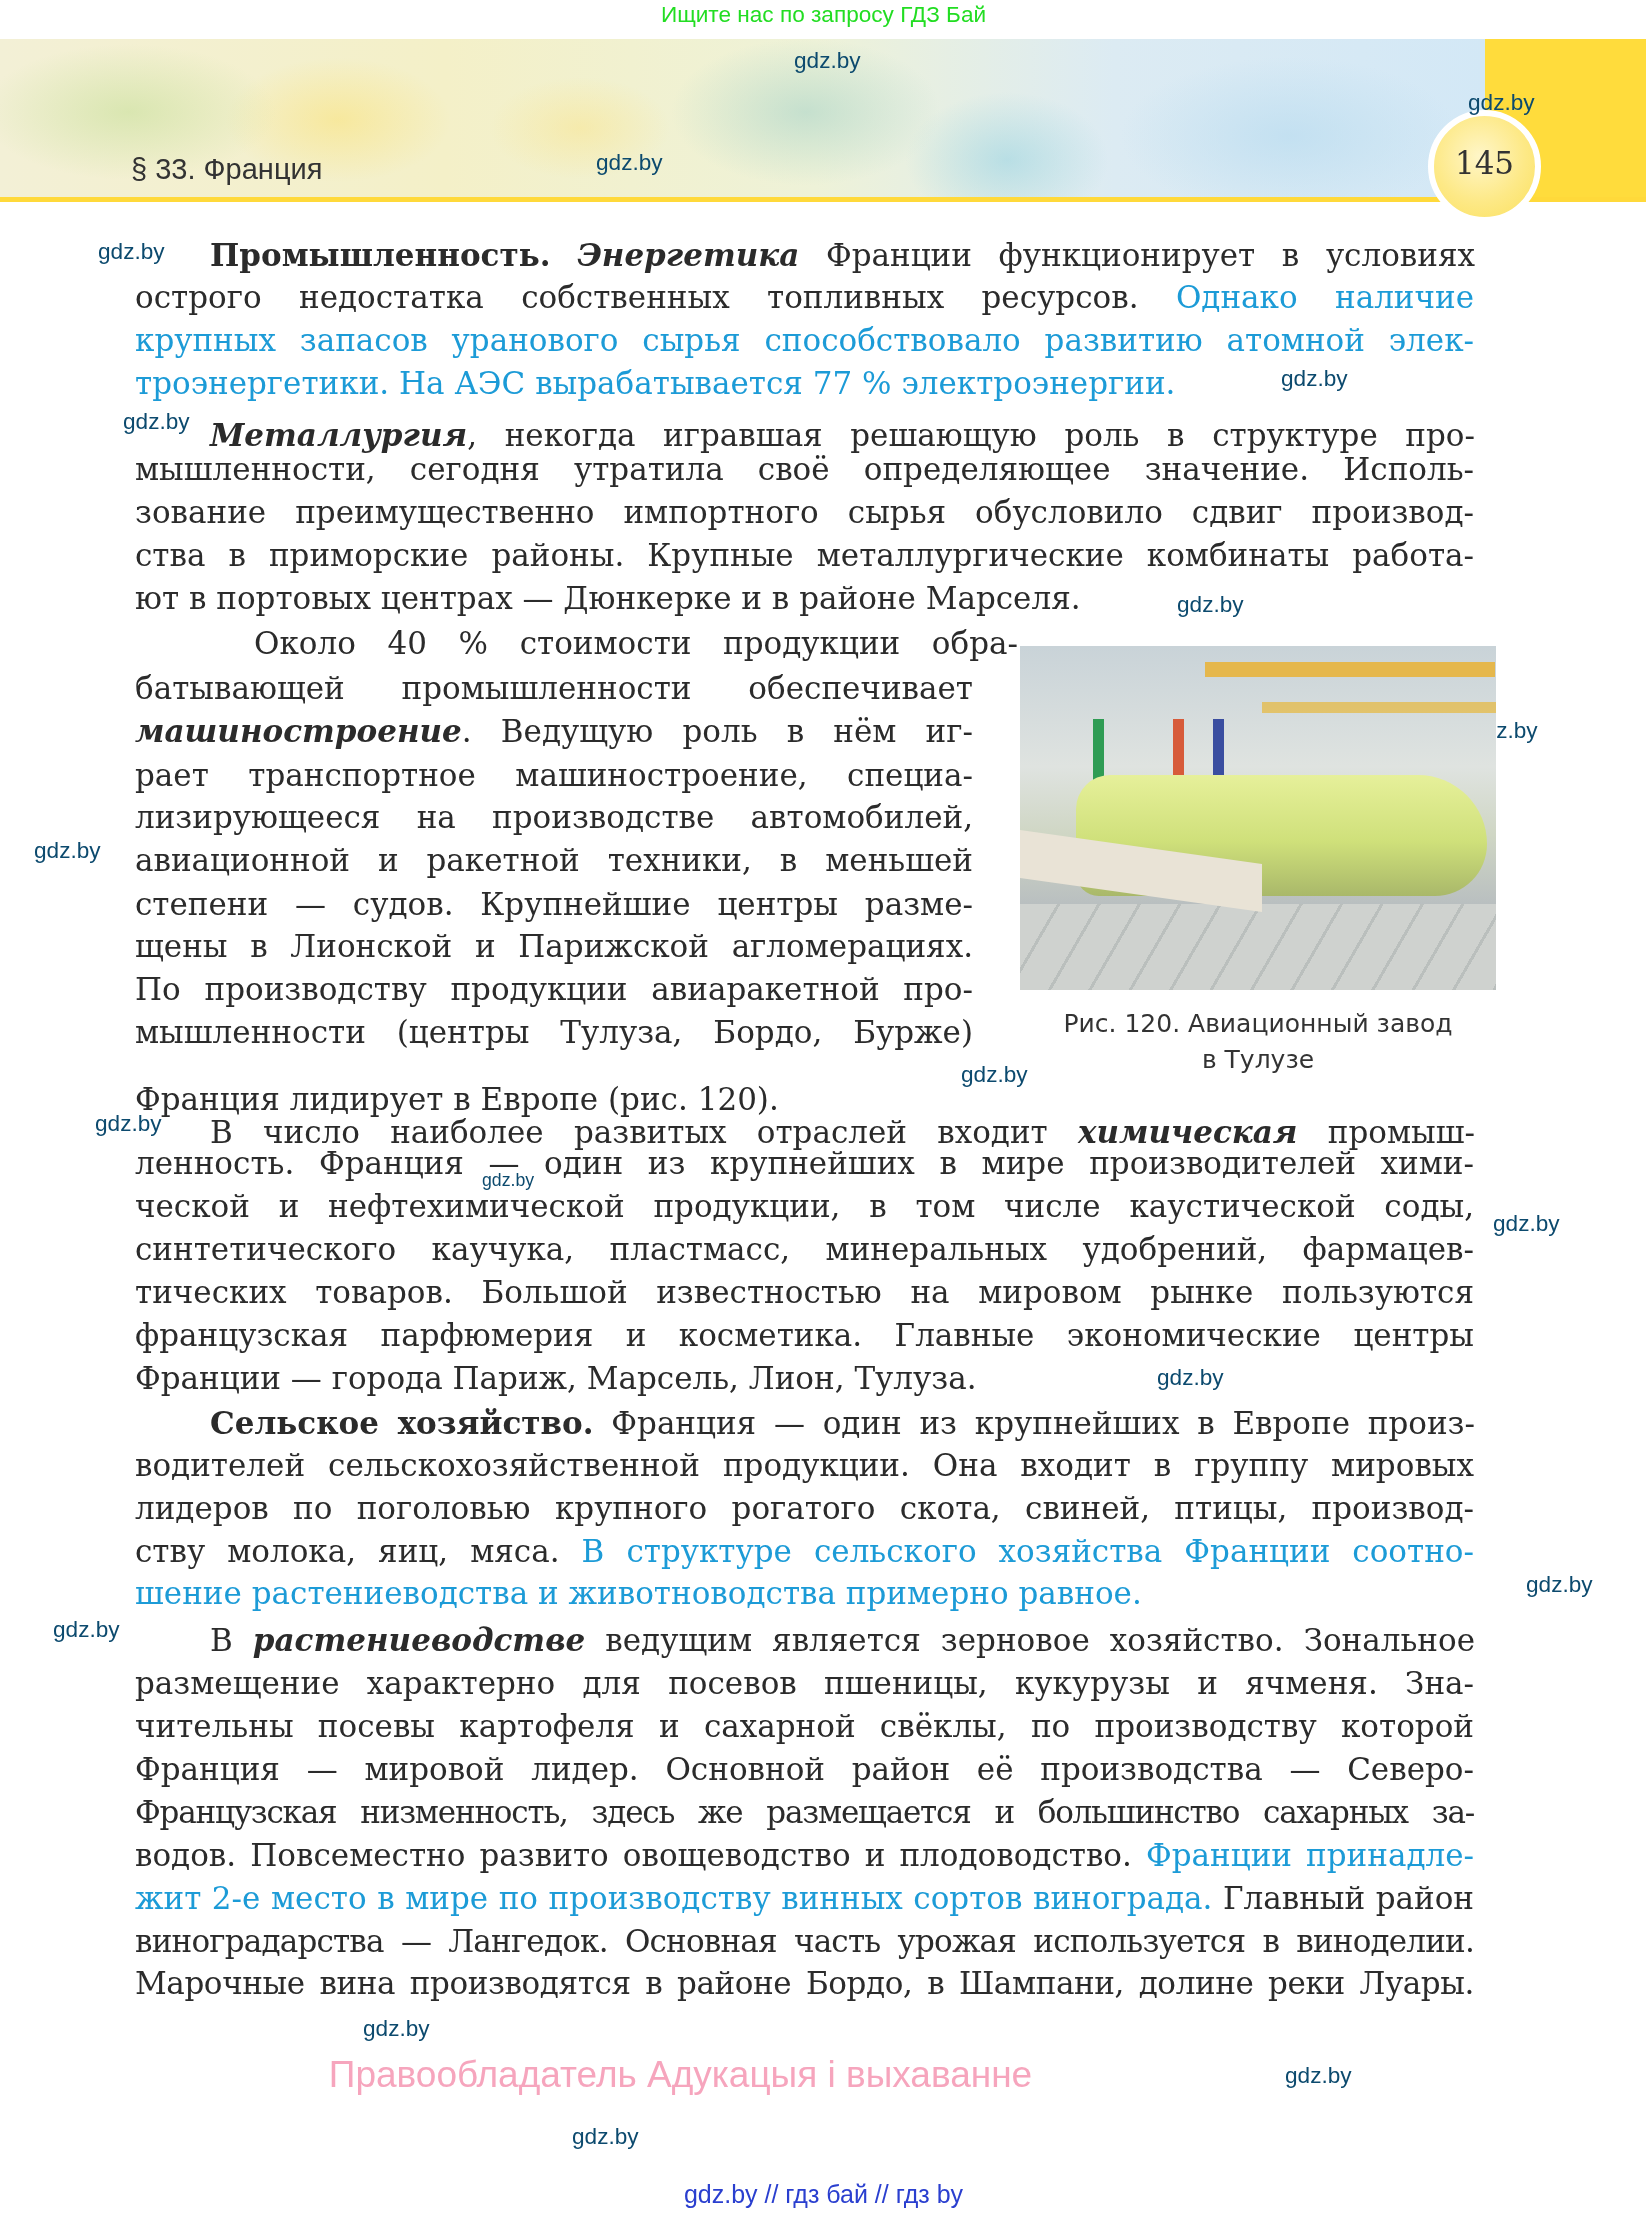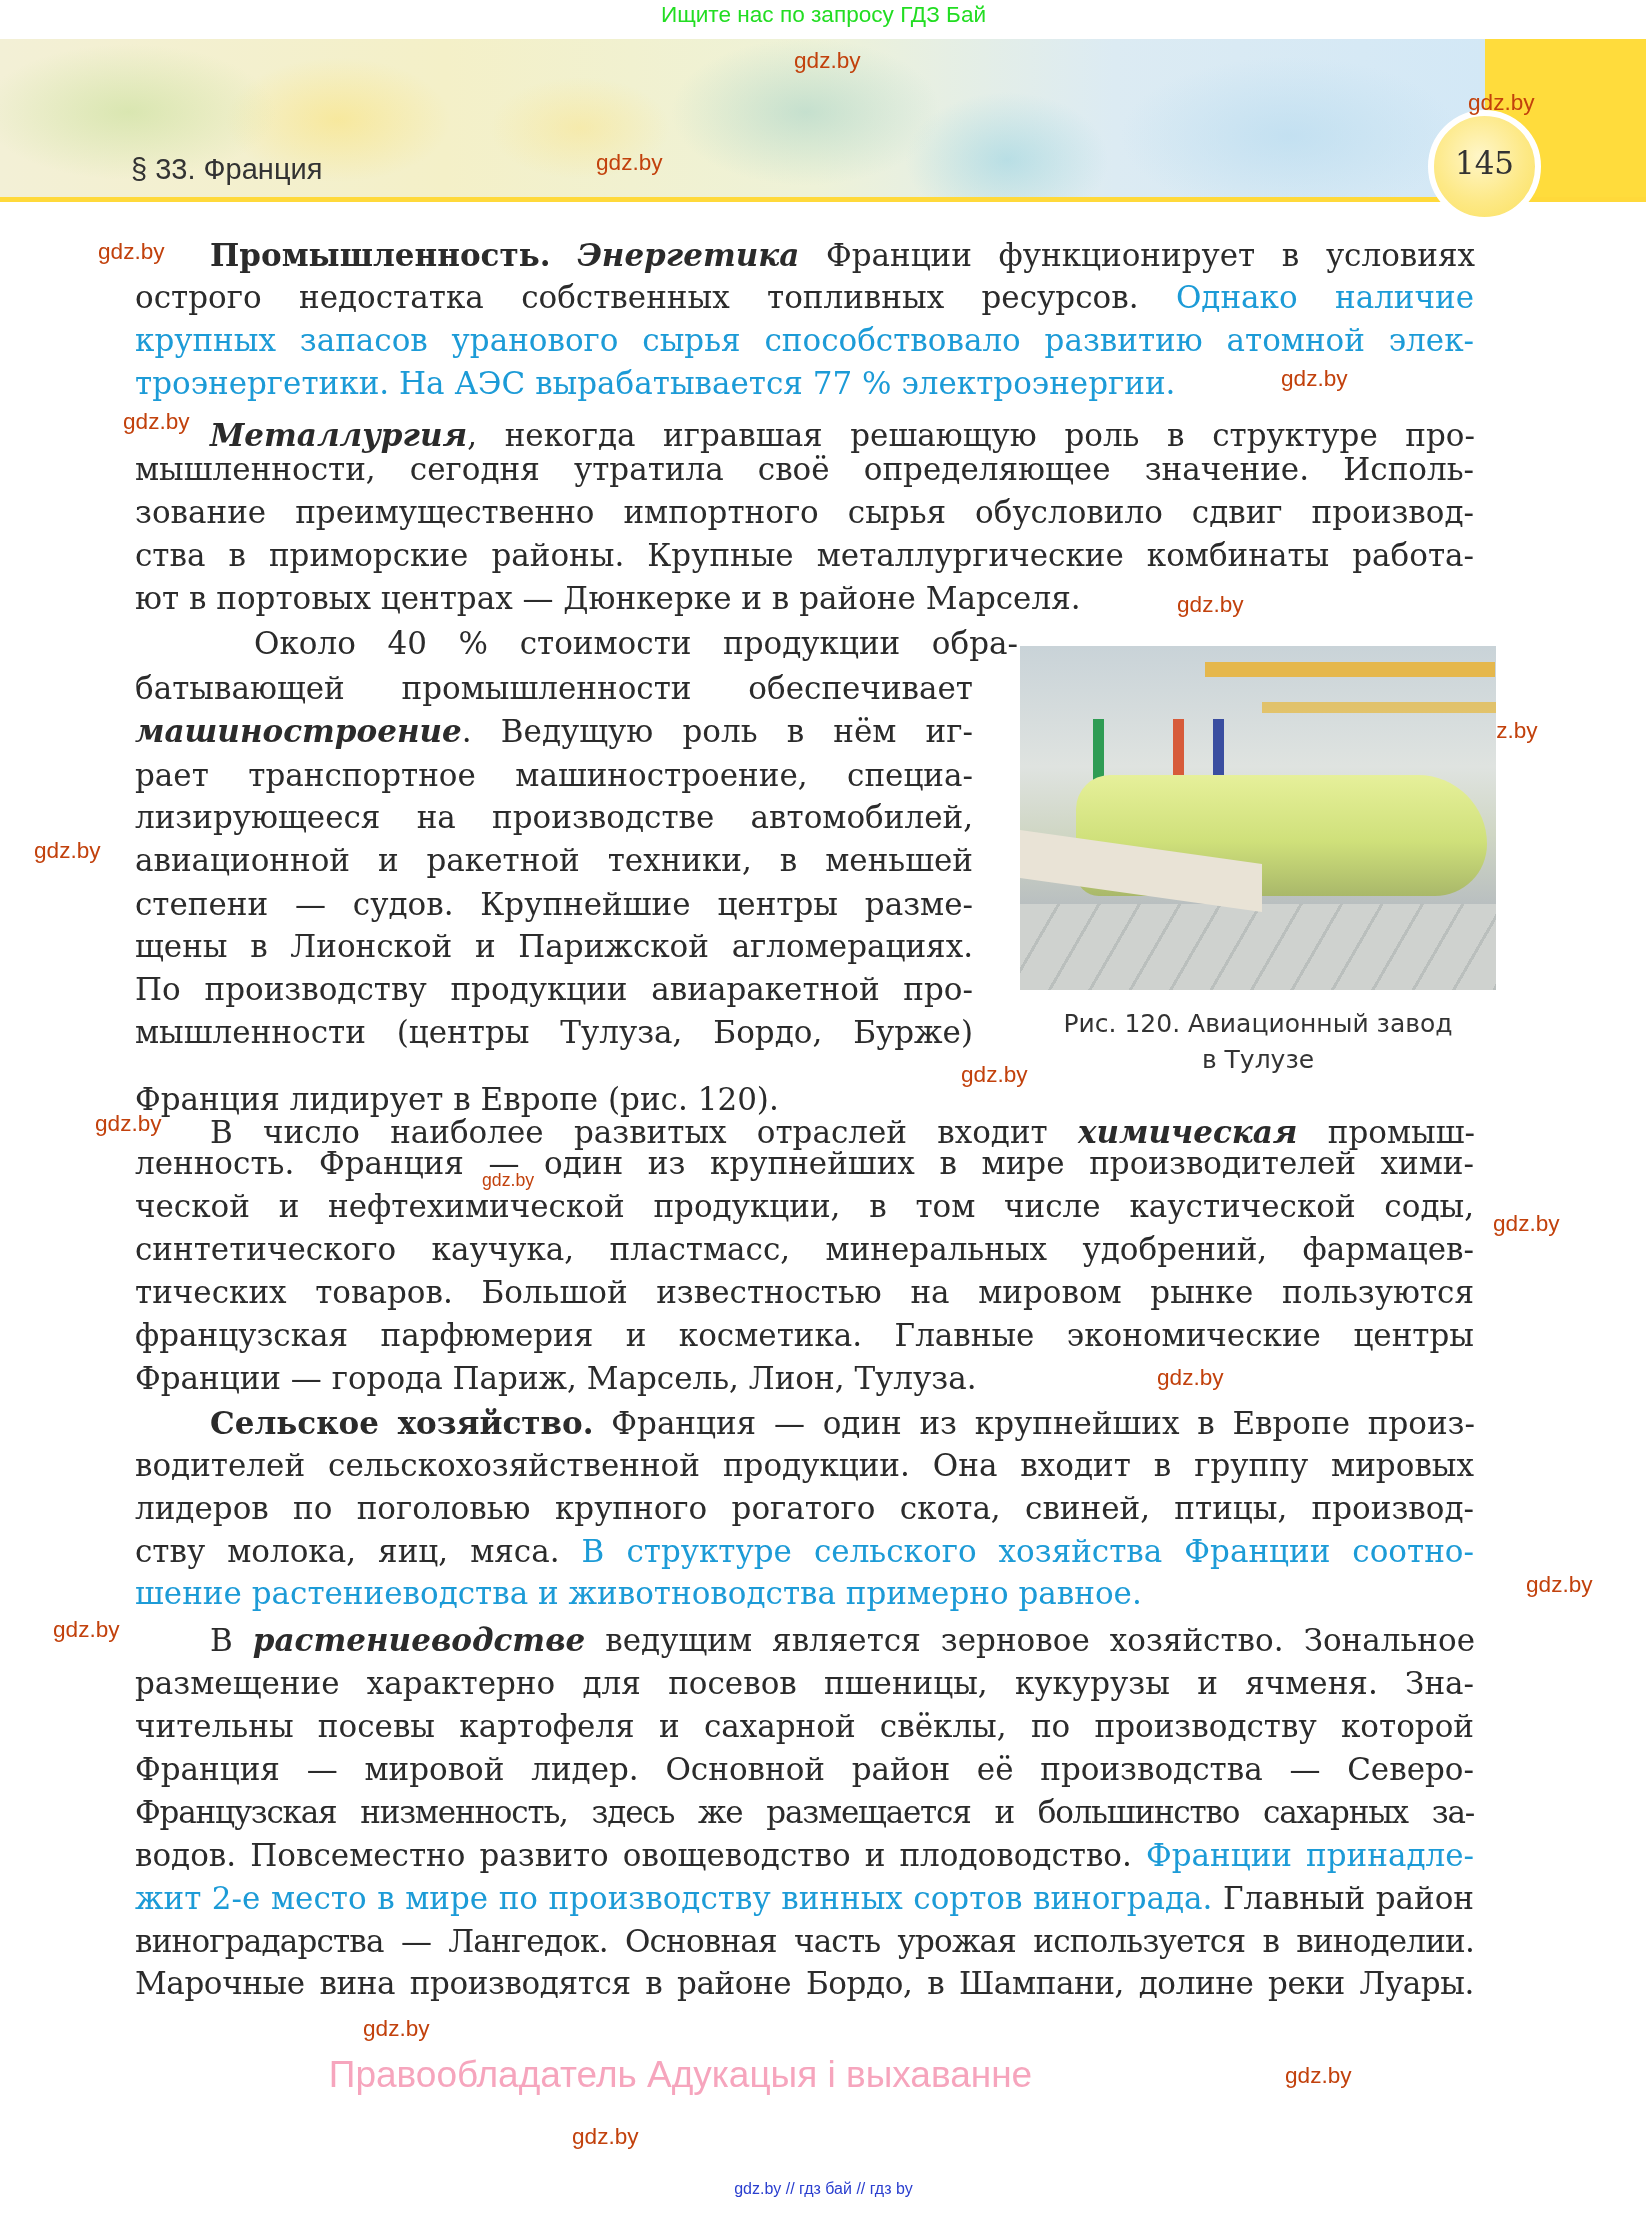--- a/index.html
+++ b/index.html
@@ -18,21 +18,21 @@
             radial-gradient(ellipse 129px 73px at 580px 89px, rgba(248,230,150,.6), transparent 70%),
             linear-gradient(90deg, #f3f0d6 0%, #f4f0c8 30%, #eef2d8 55%, #dcebf3 75%, #d3e8f6 100%); }
   .bandline { left:0; top:197px; width:1647px; height:4.8px; background:#ffd93a; }
   .yellowblock { left:1485px; top:39px; width:162px; height:158px; background:#ffdc3c; }
   .circle { left:1428px; top:110px; width:113px; height:113px; border-radius:50%;
             background:radial-gradient(circle at 45% 40%, #fff6c8 0%, #fde987 55%, #fbe05c 100%);
             border:6.4px solid #ffffff; box-sizing:border-box; }
   .pagenum { left:1428px; top:145px; width:113px; text-align:center; font-family:"DejaVu Serif", serif;
              font-size:31px; color:#333; }
   .section { left:131px; top:153px; font-family:"Liberation Sans", sans-serif; font-size:29px; color:#333; }
-  .wm { font-family:"Liberation Sans", sans-serif; font-size:22.6px; color:#c2410c; white-space:nowrap; }
+  .wm { font-family:"Liberation Sans", sans-serif; font-size:22.6px; color:#0c4a6e; white-space:nowrap; }
   .wm.small { font-size:17.7px; }
   .line { position:absolute; font-size:31px; line-height:43px; height:43px; white-space:nowrap;
           text-align:justify; text-align-last:justify; }
   .line.last { text-align-last:left; }
   .full { left:135px; width:1339px; }
   .ind { left:210px; width:1265px; }
   .col { left:135px; width:838px; }
   .colind { left:210px; width:764px;margin-left:44px; }
   .hl { color:#1c9bd7; }
   .b { font-weight:bold; }
@@ -46,21 +46,21 @@
   .photo .col3 { position:absolute; left:193px; top:73px; width:11.3px; height:89px; background:#3a4ea0; }
   .photo .fuse { position:absolute; left:56px; top:129px; width:411px; height:121px; border-radius:48px 97px 73px 32px;
                  background:linear-gradient(180deg,#e6f09a 0%,#cfe07a 55%,#a9b86a 100%); }
   .photo .wing { position:absolute; left:0px; top:201px; width:242px; height:48px; background:#e9e3d6; transform:skewY(8deg); }
   .photo .floor { position:absolute; left:0; top:258px; width:476px; height:86px;
                   background:repeating-linear-gradient(120deg,#cfd2cf 0 32px,#babfbd 32px 35px); }
   .caption { left:1020px; width:476px; text-align:center; font-family:"DejaVu Sans", sans-serif; font-size:25px; color:#333; }
   .rights { left:0; top:2054px; width:1361px; padding-left:0; text-align:center; font-family:"Liberation Sans", sans-serif;
             font-size:37px; color:#f6a5bd; }
   .bottomlinks { left:0; top:2180px; width:1647px; text-align:center; font-family:"Liberation Sans", sans-serif;
-                 font-size:16px; color:#2a3fcf; }
+                 font-size:25px; color:#2a3fcf; }
 </style>
 </head>
 <body>
 
 <div class="abs topnote">Ищите нас по запросу ГДЗ Бай</div>
 
 <div class="abs band"></div>
 <div class="abs yellowblock"></div>
 <div class="abs bandline"></div>
 <div class="abs section">§ 33. Франция</div>

